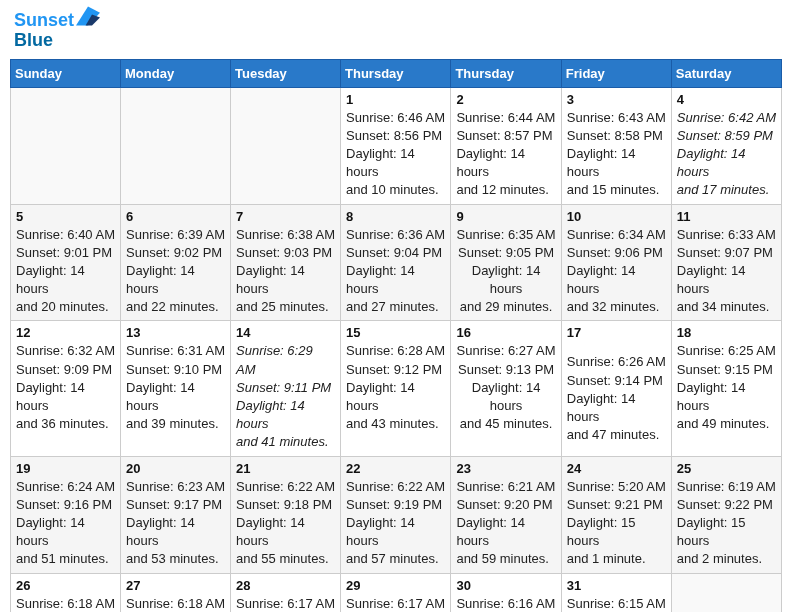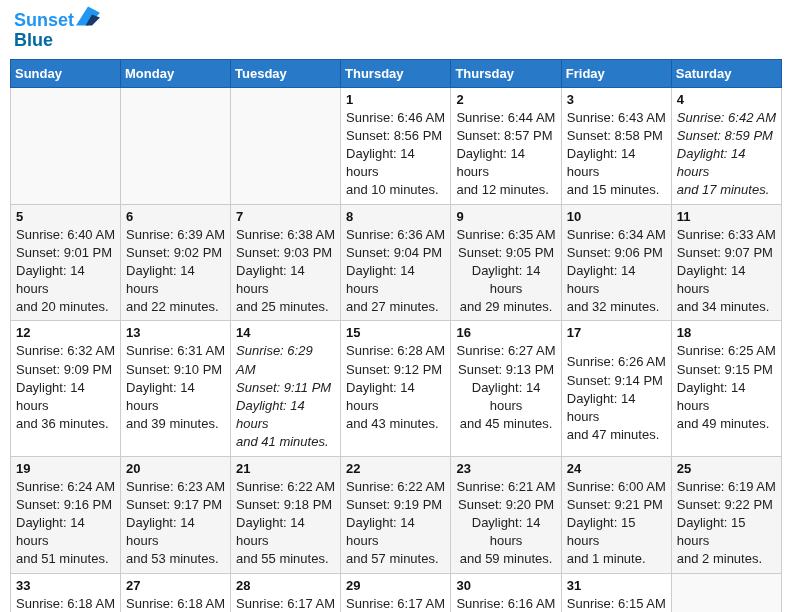--- a/index.html
+++ b/index.html
@@ -281,43 +281,43 @@
         </td>
         <td>
           <div class="day-num">22</div>
           <div class="day-info" style="white-space: pre-line;">Sunrise: 6:22 AM
 Sunset: 9:19 PM
 Daylight: 14 hours
 and 57 minutes.</div>
         </td>
         <td>
           <div class="day-num">23</div>
-          <div class="day-info" style="white-space: pre-line; text-align: center;">Sunrise: 6:21 AM
+          <div class="day-info" style="white-space: pre-line;">Sunrise: 6:21 AM
 Sunset: 9:20 PM
 Daylight: 14 hours
 and 59 minutes.</div>
         </td>
         <td>
           <div class="day-num">24</div>
-          <div class="day-info" style="white-space: pre-line;">Sunrise: 6:00 AM
+          <div class="day-info" style="white-space: pre-line;">Sunrise: 5:20 AM
 Sunset: 9:21 PM
 Daylight: 15 hours
 and 1 minute.</div>
         </td>
         <td>
           <div class="day-num">25</div>
           <div class="day-info" style="white-space: pre-line;">Sunrise: 6:19 AM
 Sunset: 9:22 PM
 Daylight: 15 hours
 and 2 minutes.</div>
         </td>
       </tr>
       <tr>
         <td>
-          <div class="day-num">33</div>
+          <div class="day-num">26</div>
           <div class="day-info" style="white-space: pre-line;">Sunrise: 6:18 AM
 Sunset: 9:23 PM
 Daylight: 15 hours
 and 4 minutes.</div>
         </td>
         <td>
           <div class="day-num">27</div>
           <div class="day-info" style="white-space: pre-line;">Sunrise: 6:18 AM
 Sunset: 9:24 PM
 Daylight: 15 hours

